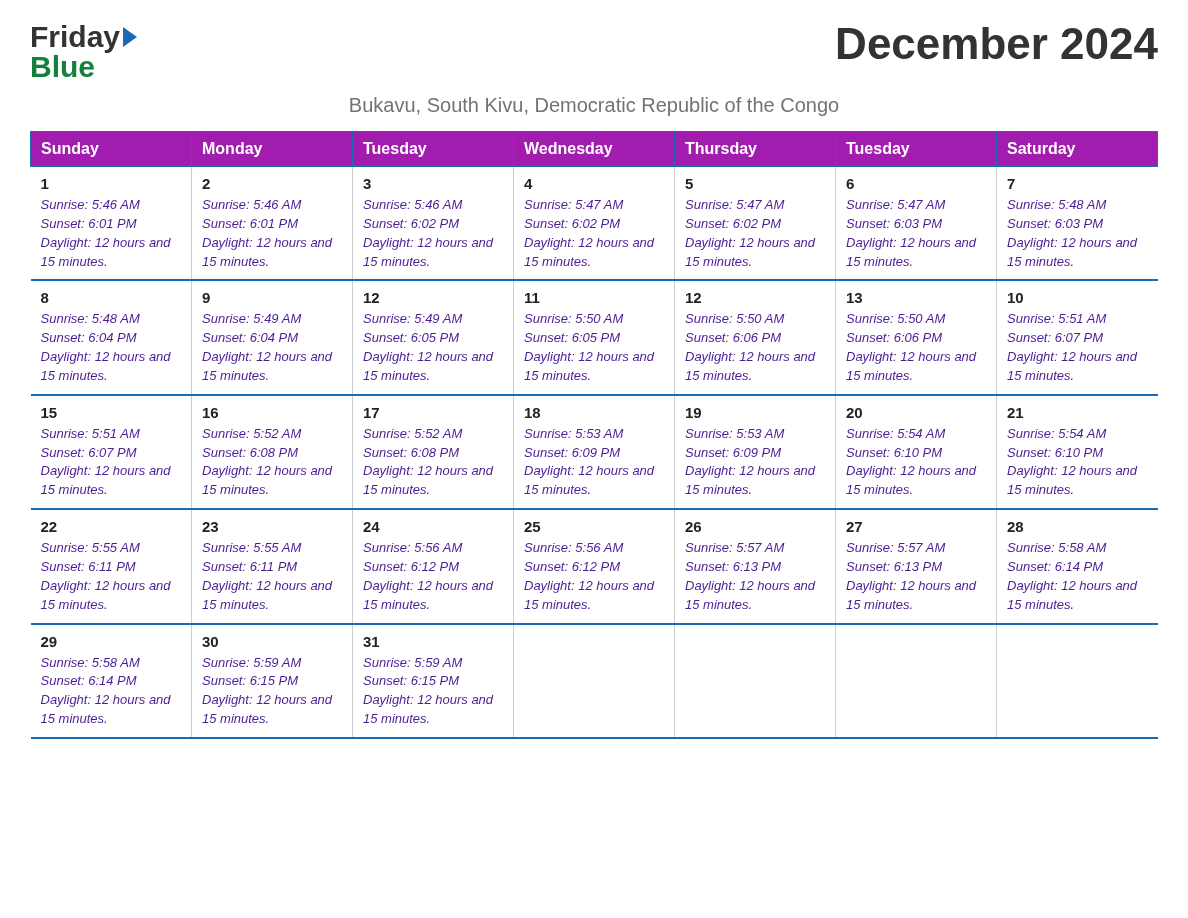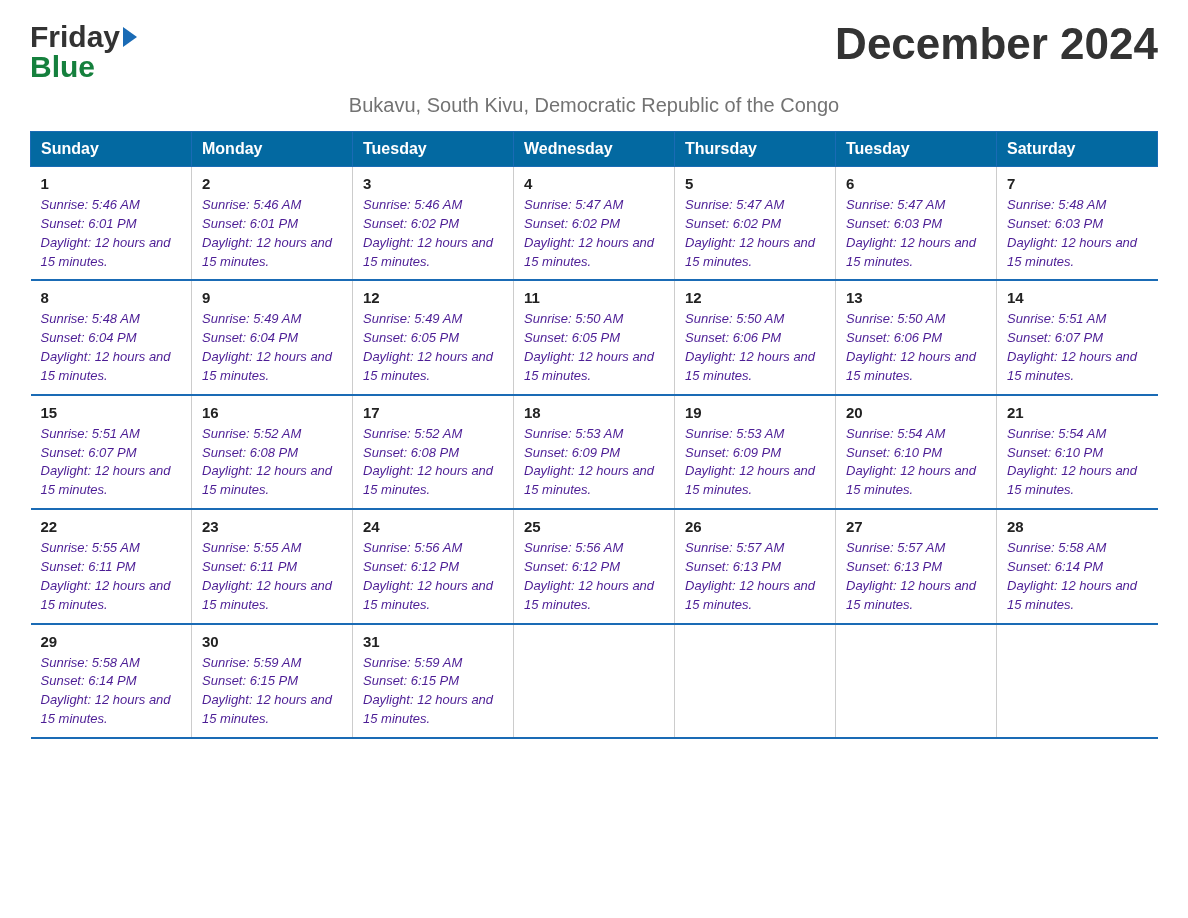--- a/index.html
+++ b/index.html
@@ -33,21 +33,21 @@
       color: #737373;
       margin-bottom: 14px;
       font-weight: normal;
     }
     table {
       width: 100%;
       border-collapse: collapse;
       table-layout: fixed;
     }
     thead tr {
-      background-color: #0369a1;
+      background-color: #a21caf;
       color: #ffffff;
     }
     thead th {
       padding: 8px 10px;
       font-size: 16px;
       font-weight: bold;
       text-align: left;
       border: 1px solid #1a6bb5;
     }
     tbody tr {
@@ -185,21 +185,21 @@
         </td>
         <td>
           <div class="day-number">12</div>
           <div class="day-info">Sunrise: 5:50 AM<br>Sunset: 6:06 PM<br>Daylight: 12 hours and 15 minutes.</div>
         </td>
         <td>
           <div class="day-number">13</div>
           <div class="day-info">Sunrise: 5:50 AM<br>Sunset: 6:06 PM<br>Daylight: 12 hours and 15 minutes.</div>
         </td>
         <td>
-          <div class="day-number">14</div>
+          <div class="day-number">10</div>
           <div class="day-info">Sunrise: 5:51 AM<br>Sunset: 6:07 PM<br>Daylight: 12 hours and 15 minutes.</div>
         </td>
       </tr>
       <tr>
         <td>
           <div class="day-number">15</div>
           <div class="day-info">Sunrise: 5:51 AM<br>Sunset: 6:07 PM<br>Daylight: 12 hours and 15 minutes.</div>
         </td>
         <td>
           <div class="day-number">16</div>

